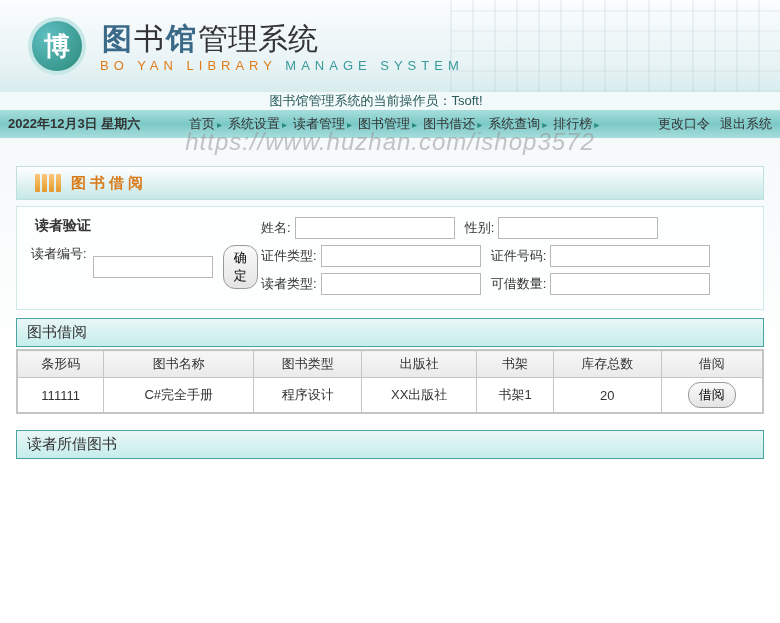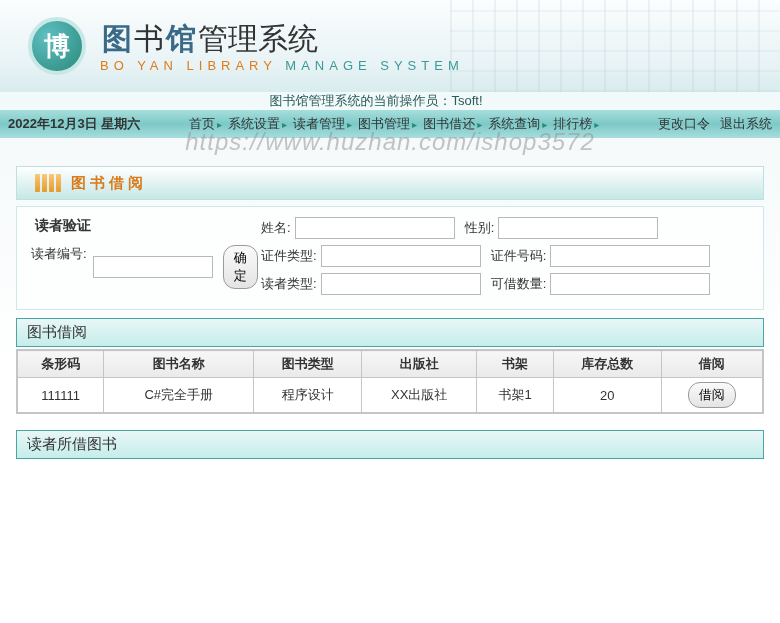--- a/index.html
+++ b/index.html
@@ -153,21 +153,21 @@
   table { border-collapse: collapse; width: 100%; }
   th, td {
     border: 1px solid #c5c5c5;
     padding: 4px 6px;
     text-align: center;
     font-size: 13px;
     background: #fff;
   }
   th {
     background: linear-gradient(to bottom, #f7f7f7, #eaeaea);
-    font-weight: bold;
+    font-weight: normal;
   }
   td.wide { width: 150px; }
   .borrow-cell { display: flex; justify-content: center; }
 </style>
 </head>
 <body>
 
 <div class="header">
   <div class="logo-circle">博</div>
   <div class="title-block">

